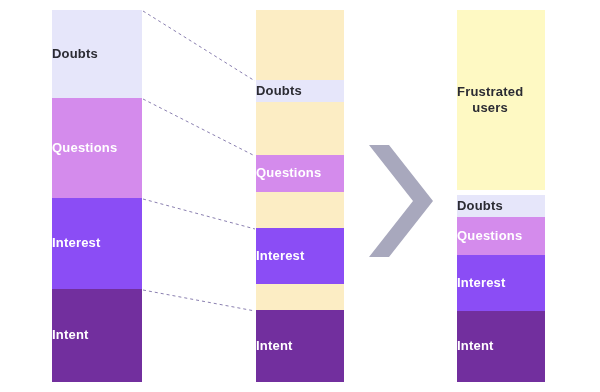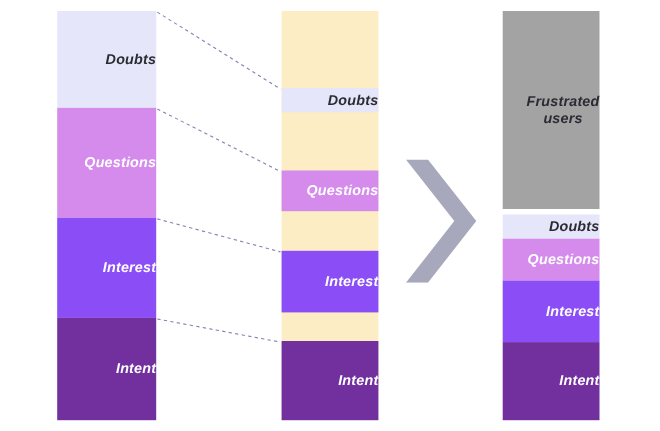--- a/index.html
+++ b/index.html
@@ -21,23 +21,22 @@
   }
   .column {
     position: absolute;
   }
   .seg {
     position: absolute;
     left: 0;
     right: 0;
     display: flex;
     align-items: center;
-    justify-content: flex-end;
+    justify-content: flex-start;
     box-sizing: border-box;
-    font-style: italic;
   }
   .seg-label {
     font-size: 13px;
     font-weight: 700;
     letter-spacing: 0.2px;
     text-align: center;
     line-height: 1.25;
     white-space: pre-line;
     user-select: none;
   }
@@ -95,21 +94,21 @@
         <span class="seg-label label-light">Questions</span>
       </div>
       <div class="seg" style="top: 218px; height: 56px; background: rgb(139, 77, 245);">
         <span class="seg-label label-light">Interest</span>
       </div>
       <div class="seg" style="top: 300px; height: 72px; background: rgb(114, 47, 158);">
         <span class="seg-label label-light">Intent</span>
       </div>
     </div>
     <div class="column" style="left: 457px; top: 10px; width: 88px; height: 372px;">
-      <div class="seg" style="top: 0px; height: 180px; background: #a3a3a3;">
+      <div class="seg" style="top: 0px; height: 180px; background: #fef9c3;">
         <span class="seg-label label-dark">Frustrated
 users</span>
       </div>
       <div class="seg" style="top: 185px; height: 22px; background: rgb(230, 230, 250);">
         <span class="seg-label label-dark">Doubts</span>
       </div>
       <div class="seg" style="top: 207px; height: 38px; background: rgb(212, 139, 236);">
         <span class="seg-label label-light">Questions</span>
       </div>
       <div class="seg" style="top: 245px; height: 56px; background: rgb(139, 77, 245);">

